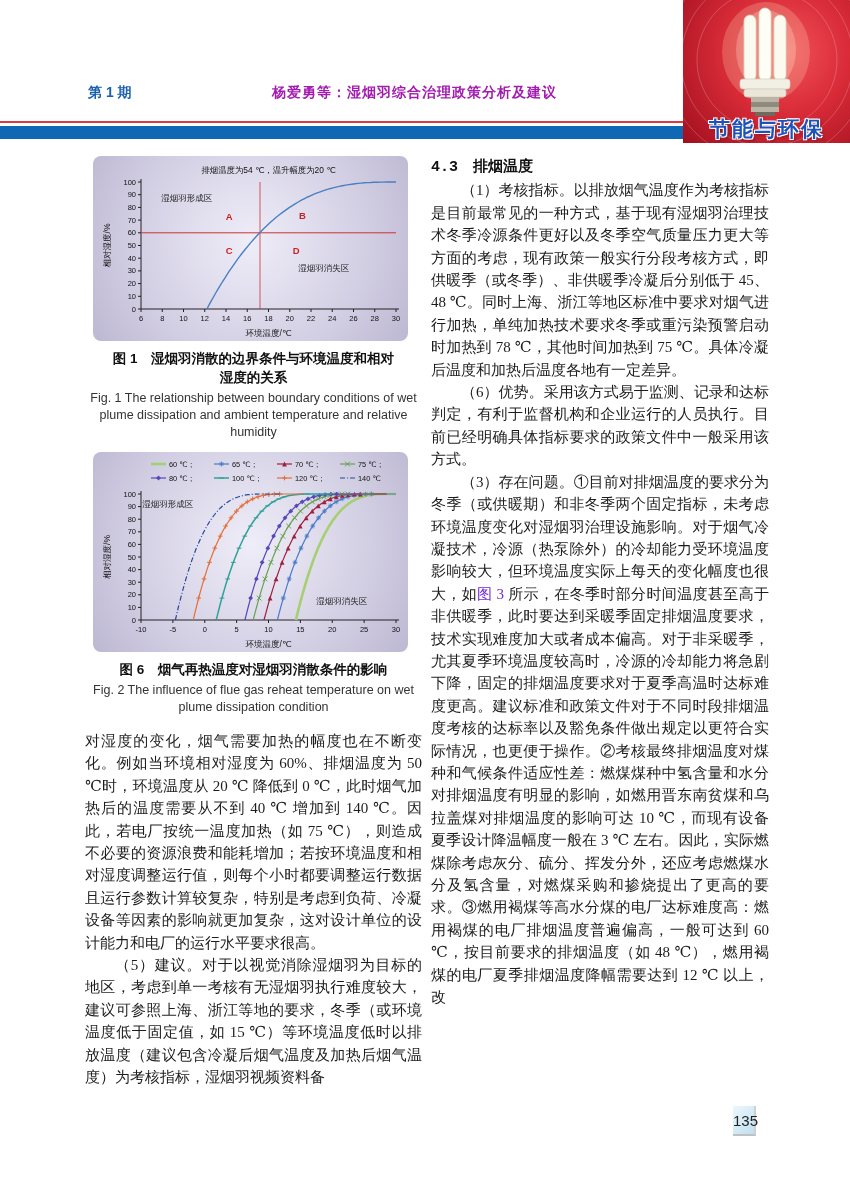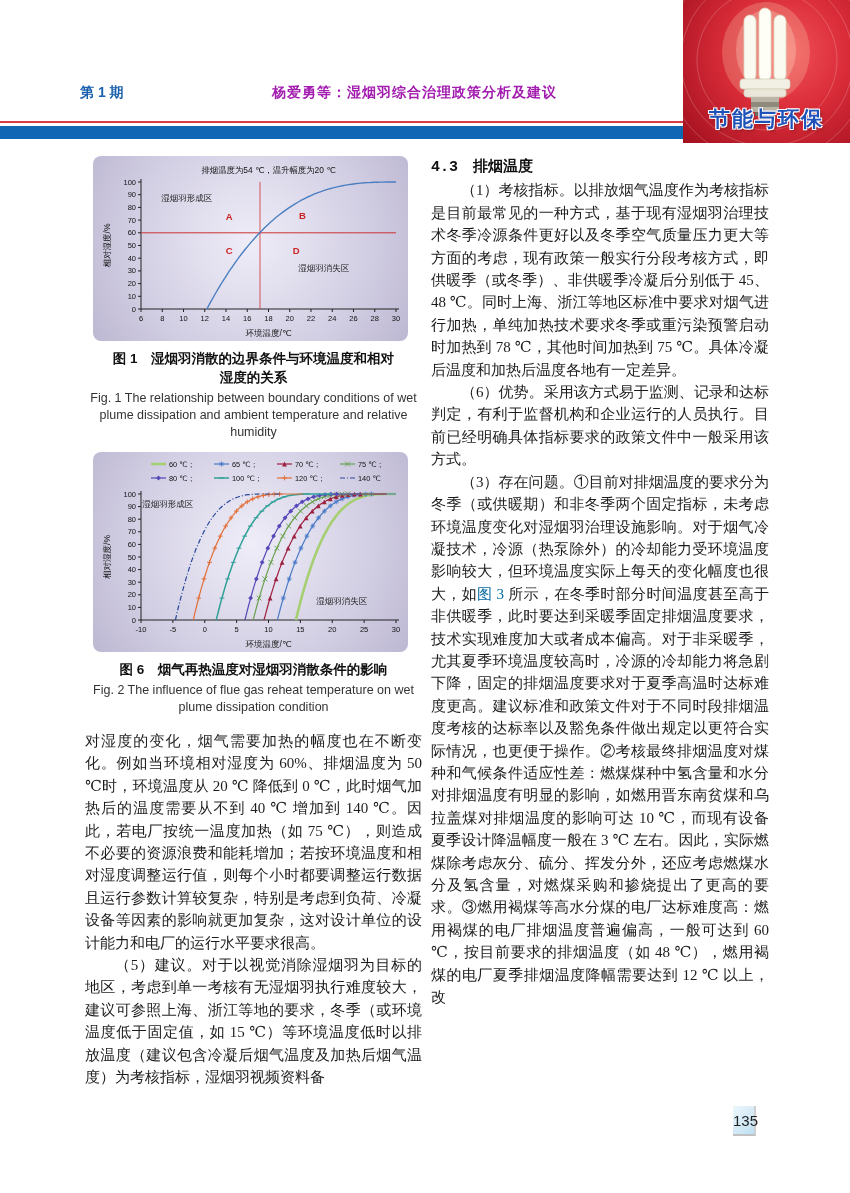--- a/index.html
+++ b/index.html
@@ -4,56 +4,56 @@
 <style>
   * { margin:0; padding:0; box-sizing:border-box; }
   html,body { background:#e9e9e9; }
   .page {
     position:relative; width:850px; height:1193px; background:#ffffff;
     overflow:hidden; margin:0 auto;
     font-family:"Liberation Serif","DejaVu Serif",serif; color:#1c1c1c;
   }
   
   .hdr-issue {
-    position:absolute; left:80px; top:84px;
+    position:absolute; left:88px; top:84px;
     font-family:"Liberation Sans","DejaVu Sans",sans-serif;
     font-weight:bold; font-size:14px; color:#1a61ad;
   }
   .hdr-title {
     position:absolute; left:0; top:84px; width:557px; text-align:right;
     font-family:"Liberation Sans","DejaVu Sans",sans-serif;
     font-weight:bold; font-size:14px; color:#a21caf; letter-spacing:1px;
   }
   .rule-red  { position:absolute; left:0; top:121px; width:683px; height:2px; background:#d93a44; }
   .rule-blue { position:absolute; left:0; top:126px; width:683px; height:13px; background:#1068b4; }
   
   .badge {
     position:absolute; left:683px; top:0; width:167px; height:143px;
     background:radial-gradient(circle at 62% 36%, #f2525a 0%, #d92b38 45%, #a00f1e 100%);
     overflow:hidden;
   }
   .badge svg { position:absolute; left:0; top:0; }
   .badge-text {
-    position:absolute; left:0; bottom:10px; width:100%; text-align:center;
+    position:absolute; left:0; bottom:0; width:100%; text-align:center;
     font-family:"Liberation Sans","DejaVu Sans",sans-serif;
     font-weight:bold; font-size:21px; letter-spacing:2px; color:#1f52b8;
     text-shadow:-1px -1px 0 #fff, 1px -1px 0 #fff, -1px 1px 0 #fff, 1px 1px 0 #fff, 2px 2px 3px rgba(0,0,0,.35);
   }
   
   .col-left  { position:absolute; left:85px;  top:156px; width:337px; }
   .col-right { position:absolute; left:431px; top:157px; width:338px; }
   p.body {
     font-size:15px; line-height:22.4px; text-align:justify; text-justify:inter-ideograph;
   }
   p.indent { text-indent:2em; }
   .sec-head {
     font-family:Liberation Mono, monospace;
     font-weight:bold; font-size:15px; line-height:22.4px; color:#111;
   }
-  .figlink { color:#0369a1; cursor:pointer; }
+  .figlink { color:#6d28d9; cursor:pointer; }
   
   .figbox {
     width:315px; height:185px; margin-left:8px; border-radius:8px;
     background:radial-gradient(circle at 50% 46%, #efedf8 0%, #d6d2e6 55%, #bdb8d2 100%);
   }
   .figbox2 { height:200px; margin-top:11px; }
   .cap-cn {
     margin-top:8px; text-align:center;
     font-family:"Liberation Sans","DejaVu Sans",sans-serif;
     font-weight:bold; font-size:13.5px; line-height:19px; color:#111;

